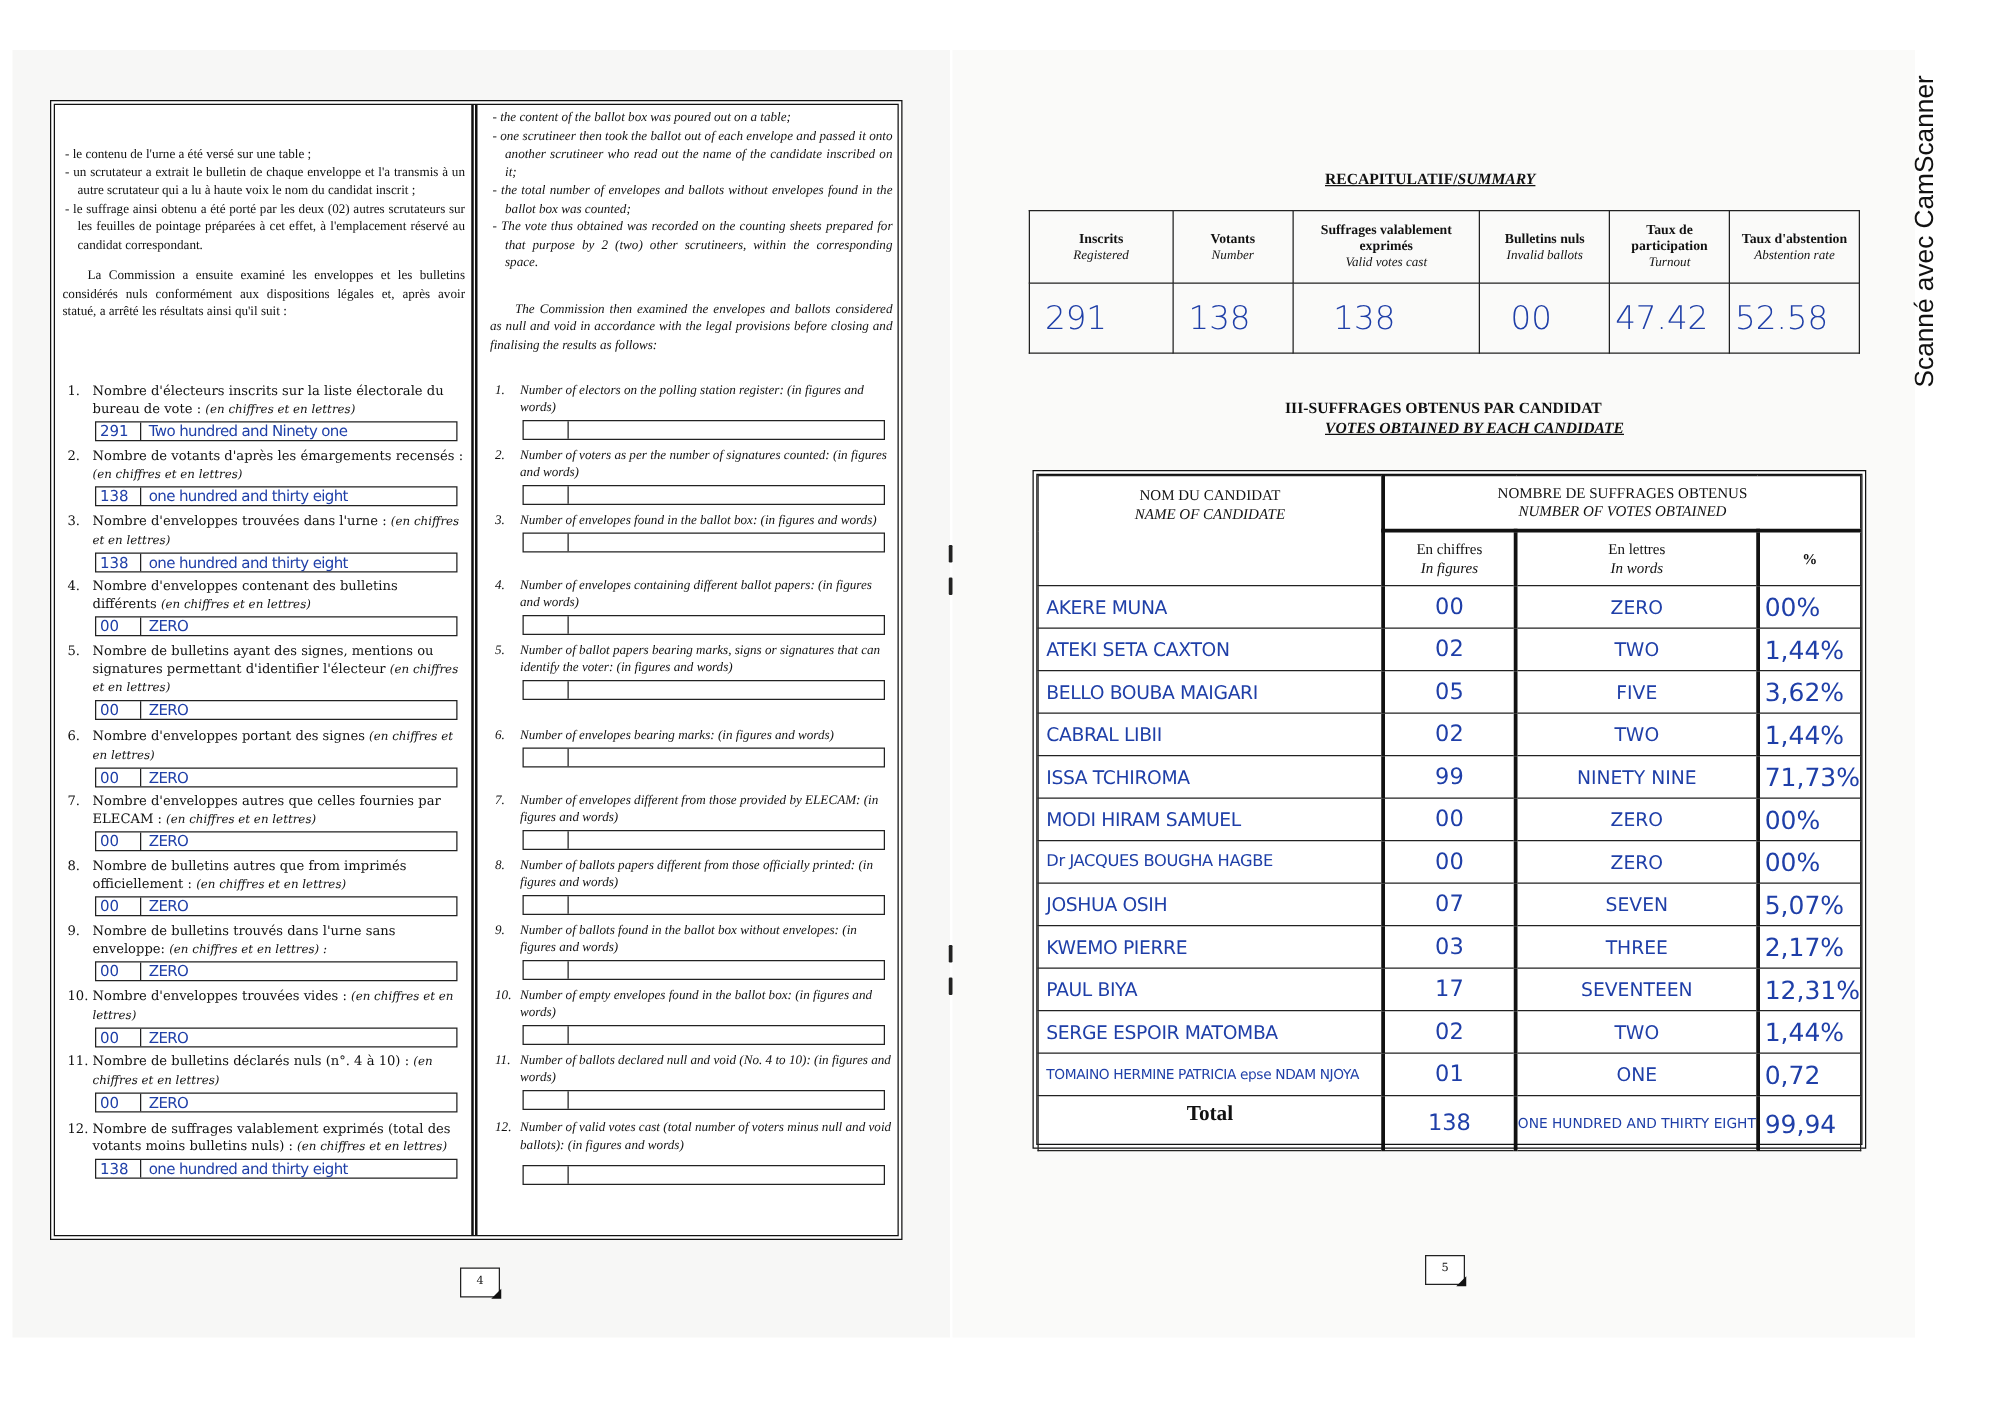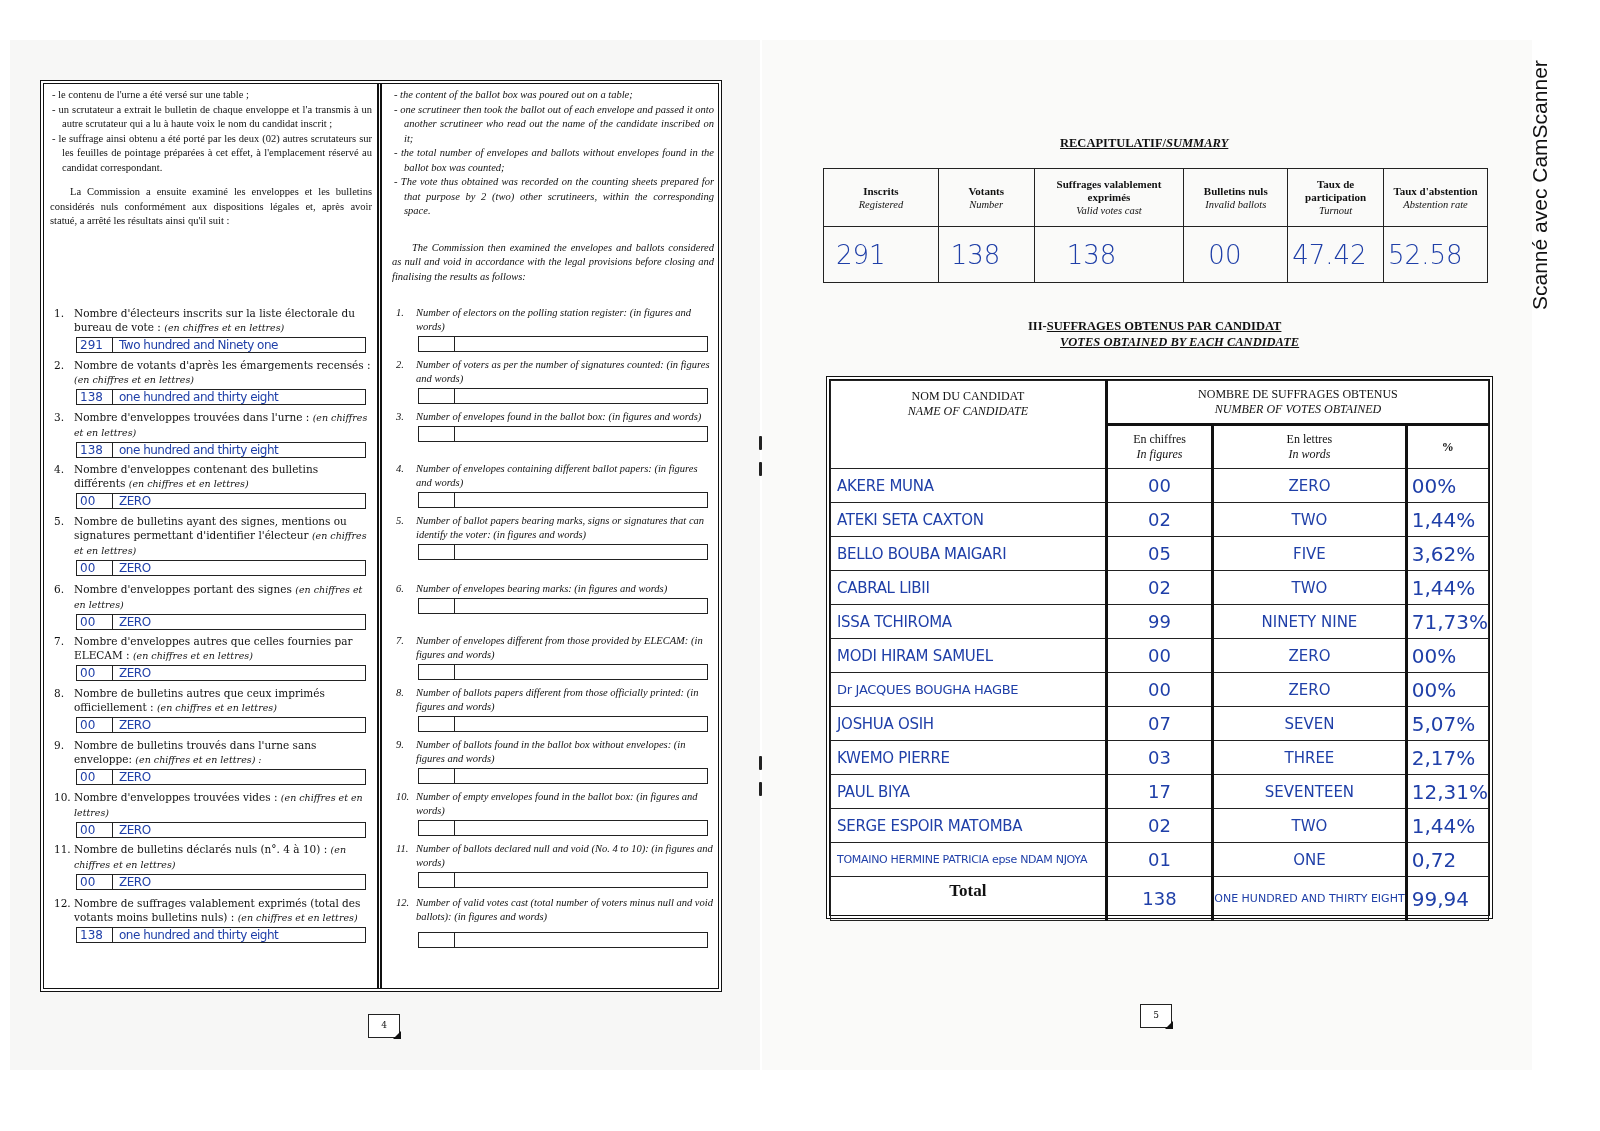--- a/index.html
+++ b/index.html
@@ -5,21 +5,21 @@
   * { box-sizing: border-box; margin: 0; padding: 0; }
   html, body { width: 1600px; height: 1131px; background: #ffffff; overflow: hidden; }
   body { position: relative; font-family: "DejaVu Serif", serif; color: #111; }
 
   .page-left { position: absolute; left: 10px; top: 40px; width: 750px; height: 1030px; background: #f7f7f6; }
   .page-right { position: absolute; left: 762px; top: 40px; width: 770px; height: 1030px; background: #fafaf9; }
 
   .form-frame { position: absolute; left: 40px; top: 80px; width: 682px; height: 912px; border: 3px double #111; border-width: 4px; background: #fff; }
   .col-divider { position: absolute; left: 333px; top: 0; width: 5px; height: 100%; border-left: 2px solid #111; border-right: 2px solid #111; }
   .col { position: absolute; top: 4px; width: 322px; font-size: 10.5px; line-height: 14.5px; }
-  .col.fr { left: 6px; font-family: "Liberation Serif", serif; }
+  .col.fr { left: 6px; font-family: "Liberation Serif", serif; margin-top: 29px; }
   .col.en { left: 348px; font-family: "Liberation Serif", serif; font-style: italic; }
 
   .bullets p { text-align: justify; padding-left: 12px; text-indent: -10px; }
   .intro { margin-top: 10px; text-align: justify; text-indent: 20px; }
   .col.en .intro { margin-top: 22px; }
 
   .items { position: absolute; top: 222px; width: 322px; }
   .item { position: absolute; width: 322px; }
   .item .q { display: flex; font-size: 10.5px; line-height: 14px; }
   .item .num { width: 24px; flex: none; text-align: left; padding-left: 4px; }
@@ -34,21 +34,21 @@
 
   .summary-title { position: absolute; left: 1060px; top: 136px; font-family: "Liberation Serif", serif; font-weight: bold; font-size: 12.5px; text-decoration: underline; }
   .summary-title i { font-style: italic; }
   .summary-table { position: absolute; left: 823px; top: 168px; width: 665px; border-collapse: collapse; font-family: "Liberation Serif", serif; }
   .summary-table th, .summary-table td { border: 1.3px solid #222; text-align: center; }
   .summary-table th { height: 58px; font-size: 11px; line-height: 13px; font-weight: bold; vertical-align: middle; }
   .summary-table th span.en { display: block; font-weight: normal; font-style: italic; font-size: 10.5px; }
   .summary-table td { height: 56px; font-family: "DejaVu Sans", sans-serif; color: #1f3fa8; font-size: 26px; font-weight: 300; text-align: left; padding-left: 12px; }
 
   .section3-title { position: absolute; left: 1028px; top: 318px; font-family: "Liberation Serif", serif; font-weight: bold; font-size: 12.5px; line-height: 16px; }
-  .section3-title .l1 span { text-decoration: underline; }
+  .section3-title .l1 span { }
   .section3-title .l2 { display: block; padding-left: 32px; font-style: italic; text-decoration: underline; }
 
   .votes-wrap { position: absolute; left: 826px; top: 376px; width: 667px; height: 543px; border: 4px double #111; border-width: 4px; background: #fff; }
   .votes-table { width: 100%; border-collapse: collapse; font-family: "Liberation Serif", serif; }
   .votes-table th, .votes-table td { border: 1.3px solid #222; }
   .votes-table th { font-weight: normal; font-size: 12px; line-height: 15px; text-align: center; }
   .votes-table th .en { display: block; font-style: italic; }
   .votes-table .vline { border-right: 3px solid #111; }
   .votes-table td { height: 34px; font-family: "DejaVu Sans", sans-serif; color: #1f3fa8; font-size: 15px; white-space: nowrap; overflow: hidden; }
   .votes-table td.name { padding-left: 6px; font-size: 15px; letter-spacing: -0.3px; }
@@ -149,21 +149,21 @@
           <span class="txt"><span>Nombre d'enveloppes autres que celles fournies par ELECAM :</span> <i>(en chiffres et en lettres)</i></span>
         </div>
       <div class="answer">
           <span class="fig">00</span>
           <span class="wrd">ZERO</span>
         </div>
     </div>
     <div class="item" style="top:380px">
       <div class="q">
           <span class="num">8.</span>
-          <span class="txt"><span>Nombre de bulletins autres que ceux imprimés officiellement :</span> <i>(en chiffres et en lettres)</i></span>
+          <span class="txt"><span>Nombre de bulletins autres que from imprimés officiellement :</span> <i>(en chiffres et en lettres)</i></span>
         </div>
       <div class="answer">
           <span class="fig">00</span>
           <span class="wrd">ZERO</span>
         </div>
     </div>
     <div class="item" style="top:432px">
       <div class="q">
           <span class="num">9.</span>
           <span class="txt"><span>Nombre de bulletins trouvés dans l'urne sans enveloppe:</span> <i>(en chiffres et en lettres) :</i></span>

